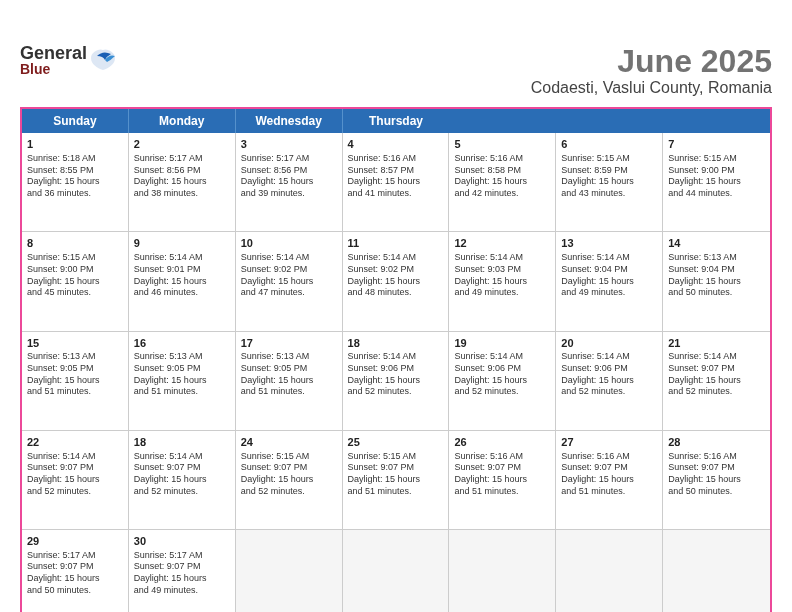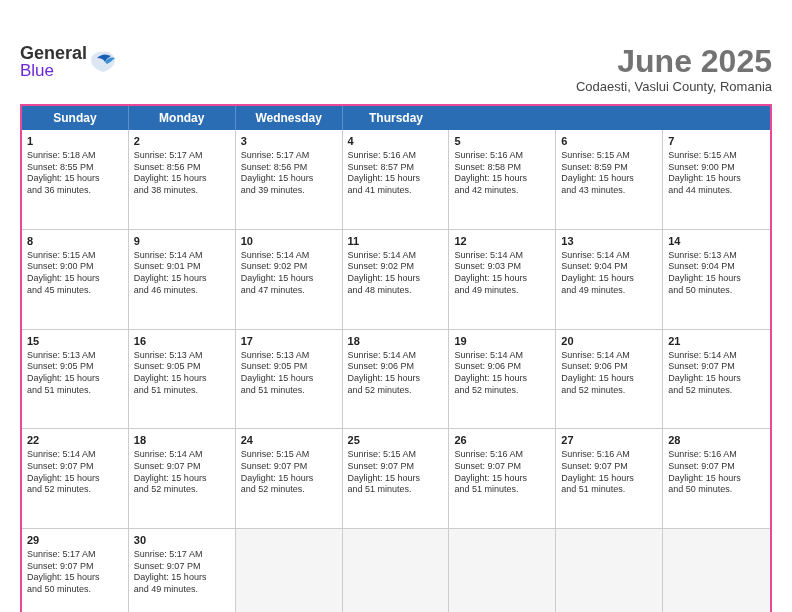--- a/index.html
+++ b/index.html
@@ -30,23 +30,23 @@
       align-items: flex-start;
       margin-right: auto;
     }
     .logo-general {
       font-size: 18px;
       font-weight: bold;
       color: #333;
       line-height: 1;
     }
     .logo-blue {
-      font-size: 17px;
-      font-weight: normal;
-      color: #6d28d9;
+      font-size: 14px;
+      font-weight: bold;
+      color: #7f1d1d;
       line-height: 1;
     }
     .logo-text-wrap {
       display: flex;
       align-items: center;
     }
     .logo-icon {
       width: 28px;
       height: 24px;
       margin-left: 2px;
@@ -54,21 +54,21 @@
     .title-block {
       text-align: right;
     }
     .main-title {
       font-size: 32px;
       font-weight: bold;
       color: #737373;
       line-height: 1.1;
     }
     .subtitle {
-      font-size: 13px;
+      font-size: 16px;
       color: #444;
     }
     .calendar {
       flex: 1;
       display: flex;
       flex-direction: column;
       border: 2px solid #ec4899;
     }
     .cal-header {
       display: grid;

